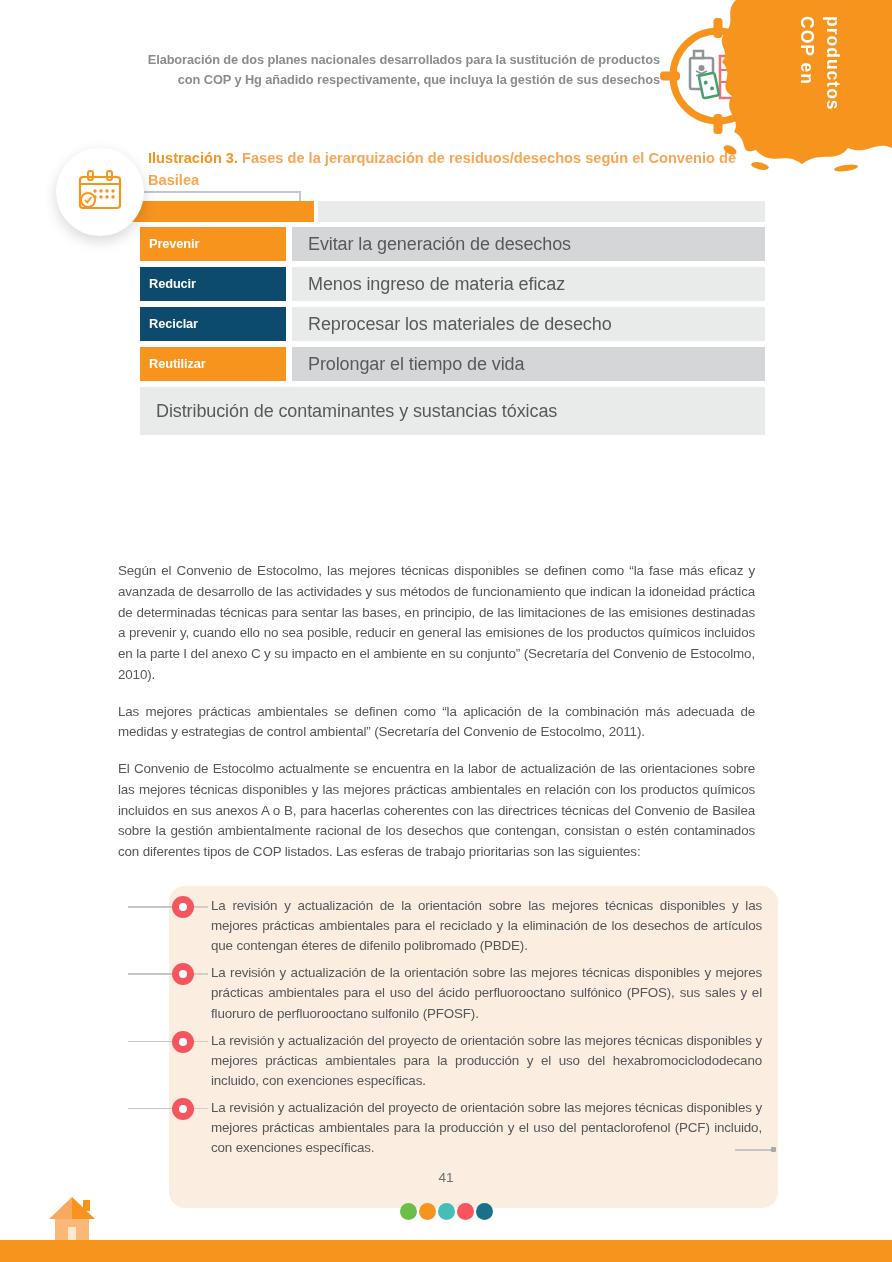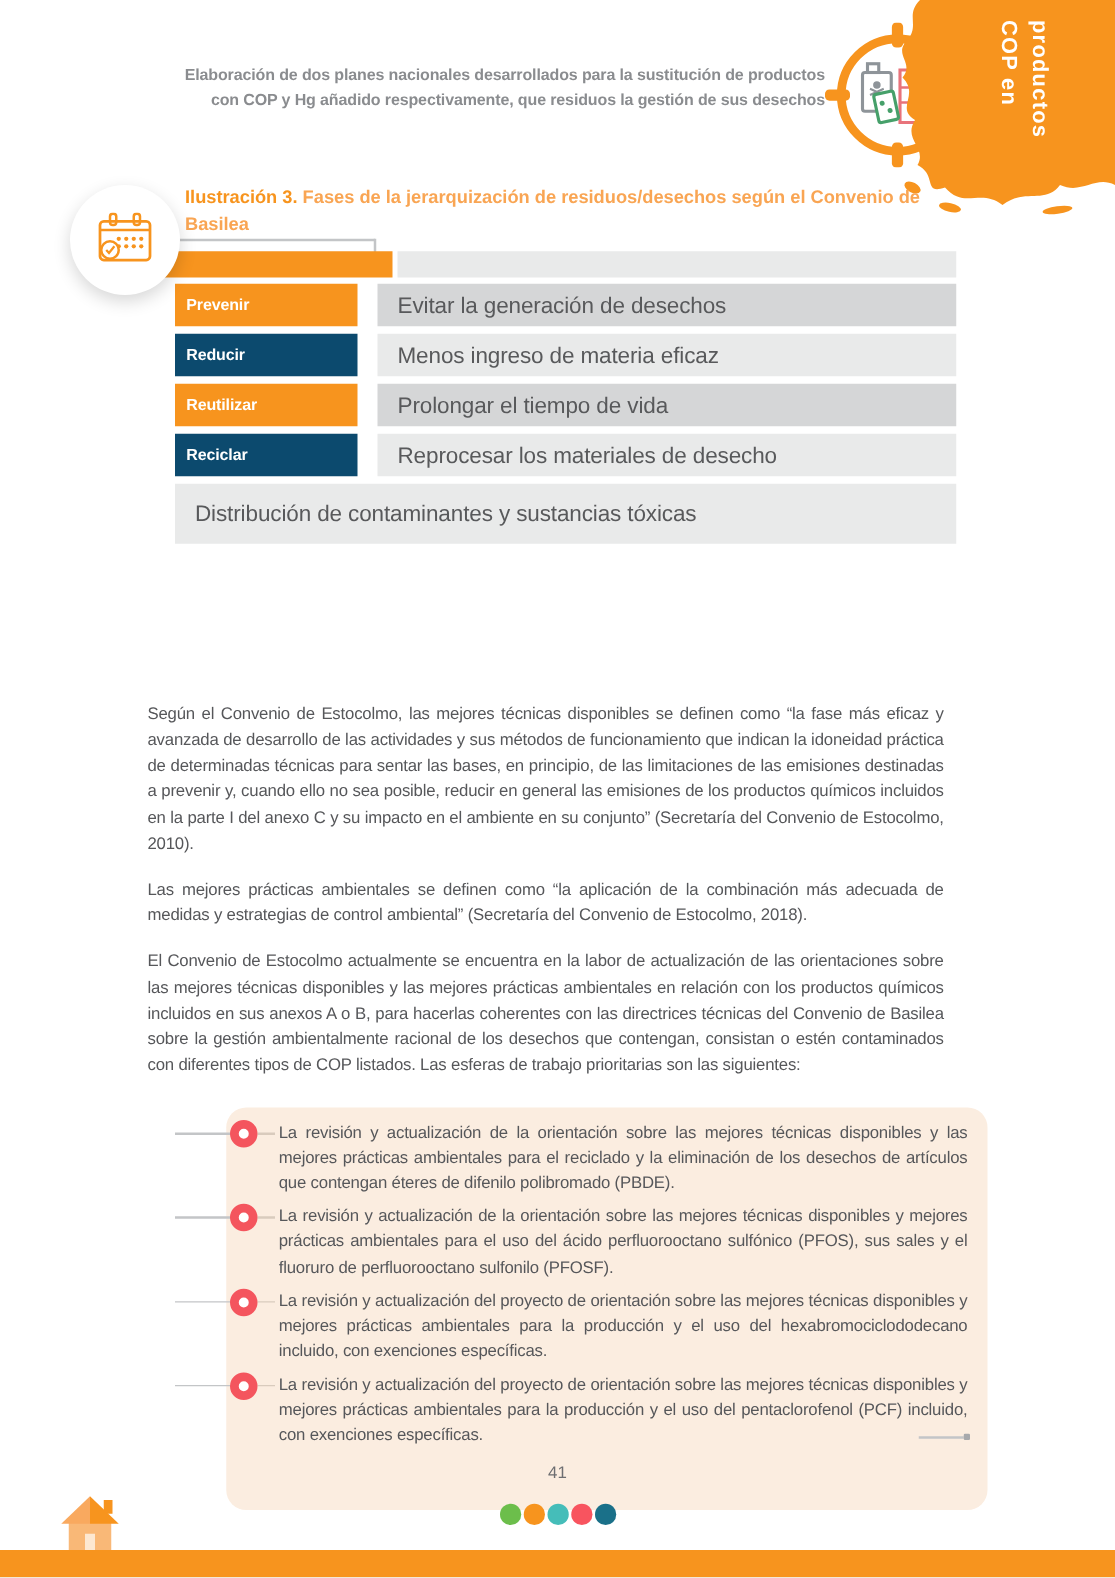--- a/index.html
+++ b/index.html
@@ -43,21 +43,21 @@
   .conn-dot { position:absolute; left:137px; top:189px; width:6px; height:6px; border-radius:50%; background:#A7A9AC; z-index:2;}
   .conn-h   { position:absolute; left:142px; top:191px; width:158px; height:1.5px; background:#C3C5C7; }
   .conn-v   { position:absolute; left:299px; top:191px; width:1.5px; height:11px; background:#C3C5C7; }
 
   
   .thead { position:absolute; left:128px; top:201px; width:637px; height:21px; display:flex; gap:4px; }
   .th-orange { width:186px; height:21px; background:#F7941E; }
   .th-gray   { flex:1; height:21px; background:#E9EAEA; }
 
   .table { position:absolute; left:128px; top:227px; width:637px; display:flex; flex-direction:column; gap:6px; }
-  .row { display:flex; gap:16px;padding-left:12px; }
+  .row { display:flex; gap:6px;padding-left:12px; }
   .r-sm { height:34px; } .r-lg { height:48px; } .r-xl { height:50px; }
   .cell-stage {
     width:146px; display:flex; align-items:center; padding-left:9px;
     color:#fff; font-weight:700; font-size:12.8px; line-height:1.35;
     white-space:pre-line; letter-spacing:-0.1px;
   }
   .cell-desc {
     flex:1; display:flex; align-items:center; padding-left:16px; padding-right:8px;
     font-size:18px; line-height:1.45; color:#58595B; white-space:pre-line;
     letter-spacing:-0.1px;
@@ -67,21 +67,21 @@
 
   
   .body-text { position:absolute; left:118px; top:561px; width:637px; }
   .body-text p {
     font-size:13.4px; line-height:1.55; text-align:justify;
     color:#56575A; letter-spacing:-0.15px; margin-bottom:16px;
   }
 
   
   .bullet-box {
-    position:absolute; left:181px; top:886px; width:609px; height:322px;
+    position:absolute; left:169px; top:886px; width:609px; height:322px;
     background:#FBEDE0; border-radius:16px; padding:10px 16px 10px 0;
   }
   .bullet-item { position:relative; padding-left:42px; margin-bottom:7px; }
   .bullet-item p {
     font-size:13.4px; line-height:1.5; text-align:justify;
     color:#56575A; letter-spacing:-0.15px;
   }
   .b-ring {
     position:absolute; left:3px; top:0; width:22px; height:22px;
     border:7px solid #F4555E; border-radius:50%; background:#fff; z-index:2;
@@ -102,21 +102,21 @@
   .home { position:absolute; left:46px; top:1196px; width:52px; height:48px; cursor:pointer; }
   .bottom-bar { position:absolute; left:0; top:1240px; width:892px; height:22px; background:#F7941E; }
 </style>
 </head>
 <body>
 
 <div class="page">
 
   <div class="header-text">
     <div>Elaboración de dos planes nacionales desarrollados para la sustitución de productos</div>
-    <div>con COP y Hg añadido respectivamente, que residuos la gestión de sus desechos</div>
+    <div>con COP y Hg añadido respectivamente, que incluya la gestión de sus desechos</div>
   </div>
 
   <div class="logo">
     <svg viewBox="0 0 116 116" width="116" height="116">
       <circle cx="58" cy="58" r="45" fill="#ffffff" stroke="#F7941E" stroke-width="7"></circle>
       <rect x="53.5" y="0" width="9" height="20" rx="3.5" fill="#F7941E"></rect>
       <rect x="53.5" y="96" width="9" height="20" rx="3.5" fill="#F7941E"></rect>
       <rect x="0" y="53.5" width="20" height="9" rx="3.5" fill="#F7941E"></rect>
       <rect x="96" y="53.5" width="20" height="9" rx="3.5" fill="#F7941E"></rect>
       <path d="M60 38 h14 a10 10 0 0 1 10 10 v32 h-24 z" fill="#ffffff" stroke="#E8737B" stroke-width="2.5"></path>
@@ -183,35 +183,35 @@
   <div class="table">
     <div class="row r-sm">
       <div class="cell-stage stage-dark">Prevenir</div>
       <div class="cell-desc desc-dark">Evitar la generación de desechos</div>
     </div>
     <div class="row r-sm">
       <div class="cell-stage stage-light">Reducir</div>
       <div class="cell-desc desc-light">Menos ingreso de materia eficaz</div>
     </div>
     <div class="row r-sm">
+      <div class="cell-stage stage-light">Reciclar</div>
+      <div class="cell-desc desc-light">Reprocesar los materiales de desecho</div>
+    </div>
+    <div class="row r-sm">
       <div class="cell-stage stage-dark">Reutilizar</div>
       <div class="cell-desc desc-dark">Prolongar el tiempo de vida</div>
     </div>
-    <div class="row r-sm">
-      <div class="cell-stage stage-light">Reciclar</div>
-      <div class="cell-desc desc-light">Reprocesar los materiales de desecho</div>
-    </div>
     <div class="row r-lg">
       <div class="cell-desc desc-light">Distribución de contaminantes y sustancias tóxicas</div>
     </div>
   </div>
 
   <div class="body-text">
     <p>Según el Convenio de Estocolmo, las mejores técnicas disponibles se definen como “la fase más eficaz y avanzada de desarrollo de las actividades y sus métodos de funcionamiento que indican la idoneidad práctica de determinadas técnicas para sentar las bases, en principio, de las limitaciones de las emisiones destinadas a prevenir y, cuando ello no sea posible, reducir en general las emisiones de los productos químicos incluidos en la parte I del anexo C y su impacto en el ambiente en su conjunto” (Secretaría del Convenio de Estocolmo, 2010).</p>
-    <p>Las mejores prácticas ambientales se definen como “la aplicación de la combinación más adecuada de medidas y estrategias de control ambiental” (Secretaría del Convenio de Estocolmo, 2018).</p>
+    <p>Las mejores prácticas ambientales se definen como “la aplicación de la combinación más adecuada de medidas y estrategias de control ambiental” (Secretaría del Convenio de Estocolmo, 2011).</p>
     <p>El Convenio de Estocolmo actualmente se encuentra en la labor de actualización de las orientaciones sobre las mejores técnicas disponibles y las mejores prácticas ambientales en relación con los productos químicos incluidos en sus anexos A o B, para hacerlas coherentes con las directrices técnicas del Convenio de Basilea sobre la gestión ambientalmente racional de los desechos que contengan, consistan o estén contaminados con diferentes tipos de COP listados. Las esferas de trabajo prioritarias son las siguientes:</p>
   </div>
 
   <div class="bullet-box">
     <div class="bullet-item">
       <span class="b-line-left"></span>
       <span class="b-ring"></span>
       <span class="b-line-right"></span>
       <p>La revisión y actualización de la orientación sobre las mejores técnicas disponibles y las mejores prácticas ambientales para el reciclado y la eliminación de los desechos de artículos que contengan éteres de difenilo polibromado (PBDE).</p>
     </div>

